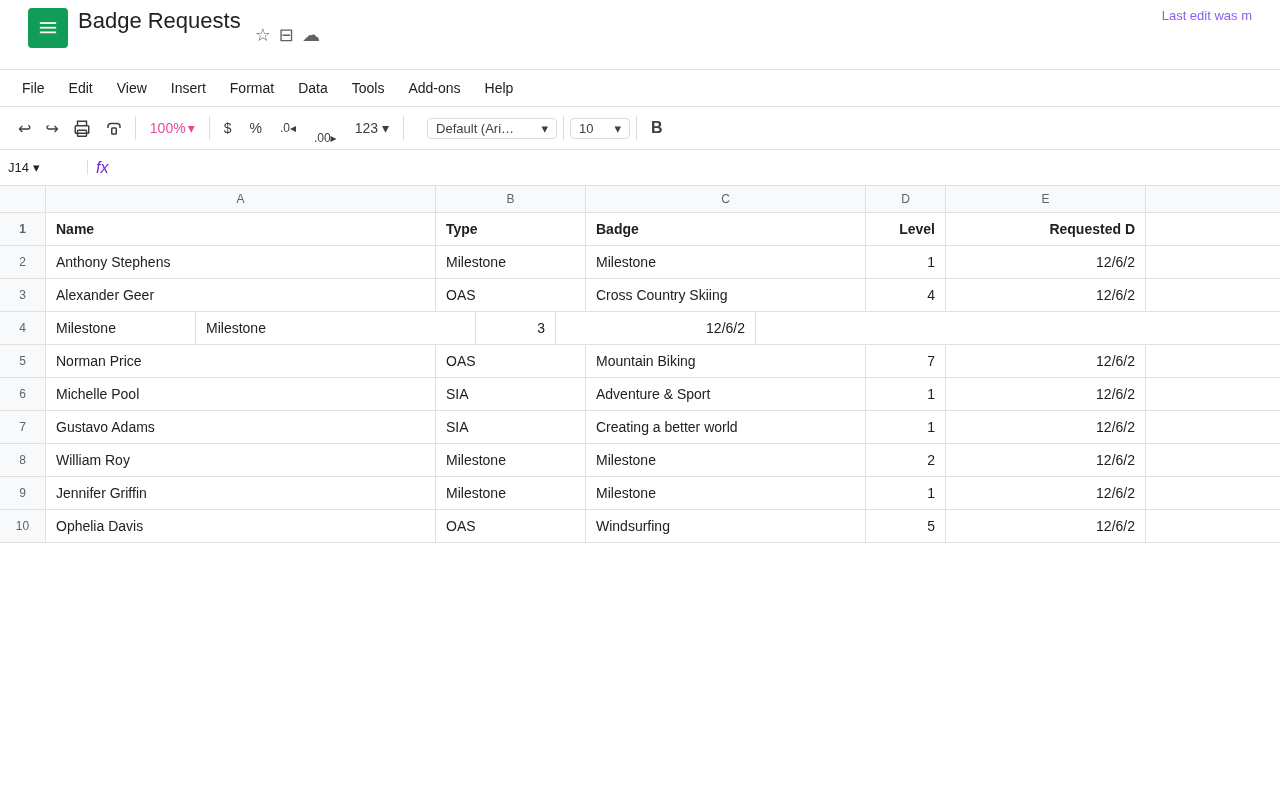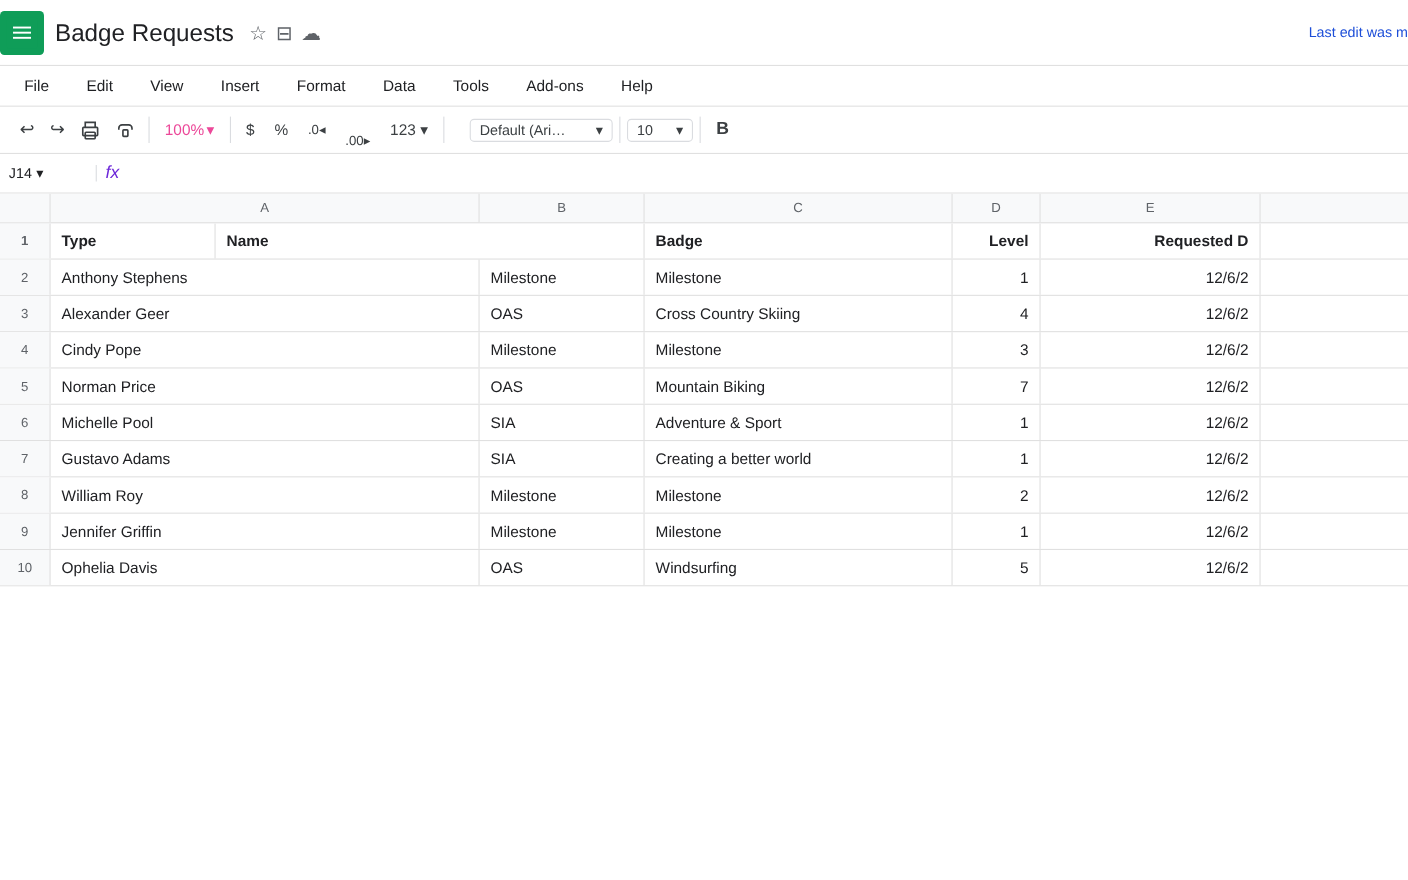--- a/index.html
+++ b/index.html
@@ -1,51 +1,50 @@
 <!DOCTYPE html>
 <html><head>
   <meta charset="utf-8">
   <style>
     * { margin: 0; padding: 0; box-sizing: border-box; }
     body { font-family: Arial, sans-serif; font-size: 14px; background: #fff; overflow: hidden; width: 1280px; height: 800px; }
 
     
     .title-bar {
       display: flex;
-      align-items: center;
-      padding: 8px 0;
+      padding: 8px 28px;
       gap: 10px;
-      height: 60px;
+      height: 70px;
       border-bottom: 1px solid #e0e0e0;
     }
     .app-icon {
       width: 40px; height: 40px;
       background: #0f9d58;
       border-radius: 4px;
       display: flex; align-items: center; justify-content: center;
     }
     .app-icon svg { width: 28px; height: 28px; }
     .doc-title {
       font-size: 22px;
       font-weight: 400;
       color: #202124;
     }
     .title-icons {
       display: flex; gap: 8px; align-items: center; margin-left: 4px;
     }
     .title-icon { color: #5f6368; cursor: pointer; font-size: 18px; }
-    .last-edit { margin-left: auto; color: #1d4ed8; font-size: 13px; white-space: nowrap; }
+    .last-edit { margin-left: auto; color: #8b5cf6; font-size: 13px; white-space: nowrap; }
 
     
     .menu-bar {
       display: flex;
       align-items: center;
       padding: 0 12px;
       height: 36px;
-      gap: 14px;
+      gap: 4px;
     }
     .menu-item {
       padding: 4px 10px;
       font-size: 14px;
       color: #202124;
       cursor: pointer;
       border-radius: 4px;
     }
 
     
@@ -285,22 +284,22 @@
     <div class="col-header col-b">B</div>
     <div class="col-header col-c">C</div>
     <div class="col-header col-d">D</div>
     <div class="col-header col-e">E</div>
   </div>
 
   <div class="grid-body">
 
     <div class="grid-row header-row">
       <div class="row-num">1</div>
+      <div class="grid-cell col-a">Name</div>
       <div class="grid-cell col-b">Type</div>
-      <div class="grid-cell col-a">Name</div>
       <div class="grid-cell col-c">Badge</div>
       <div class="grid-cell col-d num-cell">Level</div>
       <div class="grid-cell col-e date-cell">Requested D</div>
     </div>
   <div class="grid-row">
       <div class="row-num">2</div>
       <div class="grid-cell col-a">Anthony Stephens</div>
       <div class="grid-cell col-b">Milestone</div>
       <div class="grid-cell col-c">Milestone</div>
       <div class="grid-cell col-d num-cell">1</div>
@@ -309,21 +308,20 @@
       <div class="grid-row">
       <div class="row-num">3</div>
       <div class="grid-cell col-a">Alexander Geer</div>
       <div class="grid-cell col-b">OAS</div>
       <div class="grid-cell col-c">Cross Country Skiing</div>
       <div class="grid-cell col-d num-cell">4</div>
       <div class="grid-cell col-e date-cell">12/6/2</div>
     </div>
       <div class="grid-row">
       <div class="row-num">4</div>
-      <div class="grid-cell col-a">Cindy Pope</div>
       <div class="grid-cell col-b">Milestone</div>
       <div class="grid-cell col-c">Milestone</div>
       <div class="grid-cell col-d num-cell">3</div>
       <div class="grid-cell col-e date-cell">12/6/2</div>
     </div>
       <div class="grid-row">
       <div class="row-num">5</div>
       <div class="grid-cell col-a">Norman Price</div>
       <div class="grid-cell col-b">OAS</div>
       <div class="grid-cell col-c">Mountain Biking</div>

